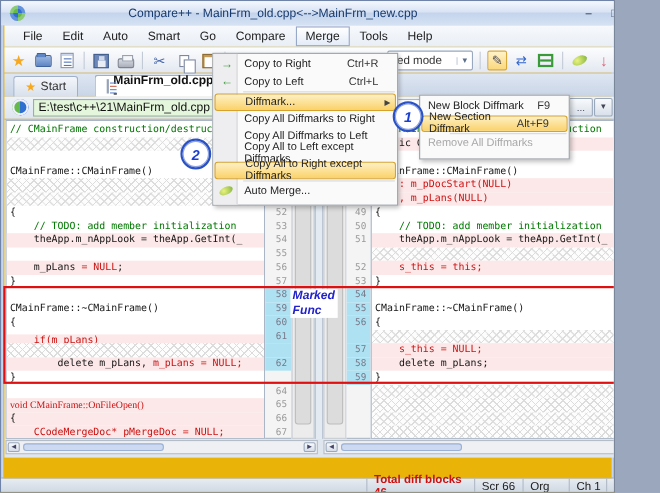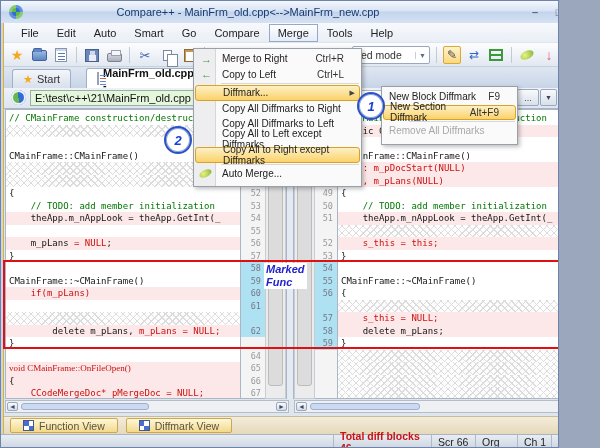--- a/index.html
+++ b/index.html
@@ -267,21 +267,21 @@
       <div class="crow bg-h" style="top: 64.5px;"></div>
       <div class="crow" style="top: 77px;"><span class="c-k">{</span></div>
       <div class="crow" style="top: 89.5px;"><span class="c-c">    // TODO: add member initialization</span></div>
       <div class="crow bg-p" style="top: 102px;"><span class="c-k">    theApp.m_nAppLook = theApp.GetInt(_</span></div>
       <div class="crow" style="top: 114.5px;"></div>
       <div class="crow bg-p" style="top: 127px;"><span class="c-k">    m_pLans </span><span class="c-r">= NULL</span><span class="c-k">;</span></div>
       <div class="crow" style="top: 139.5px;"><span class="c-k">}</span></div>
       <div class="crow" style="top: 152px;"></div>
       <div class="crow" style="top: 164.5px;"><span class="c-k">CMainFrame::~CMainFrame()</span></div>
       <div class="crow" style="top: 177px;"><span class="c-k">{</span></div>
-      <div class="crow bg-p" style="top: 177px;"><span class="c-r">    if(m_pLans)</span></div>
+      <div class="crow bg-p" style="top: 194px;"><span class="c-r">    if(m_pLans)</span></div>
       <div class="crow bg-h" style="top: 202px;"></div>
       <div class="crow bg-p" style="top: 214.5px;"><span class="c-k">        delete m_pLans, </span><span class="c-r">m_pLans = NULL;</span></div>
       <div class="crow" style="top: 227px;"><span class="c-k">}</span></div>
       <div class="crow" style="top: 239.5px;"></div>
       <div class="crow bg-p" style="top: 252px; font-family: Liberation Serif, serif;"><span class="c-r">void CMainFrame::OnFileOpen()</span></div>
       <div class="crow bg-p" style="top: 264.5px;"><span class="c-k">{</span></div>
       <div class="crow bg-p" style="top: 277px;"><span class="c-r">    CCodeMergeDoc* pMergeDoc = NULL;</span></div>
     </div>
   <div class="abs gut" style="left:240px;top:108px;width:24px;height:290px;" id="leftgut">
       <div class="grow" style="top: 2px;">49</div>
@@ -407,21 +407,21 @@
   <div class="abs redrect" style="left:2px;top:259px;width:577px;height:89px;"></div>
   <div class="abs marked" style="left:263px;top:262px;">
     <div>Marked</div>
     <div>Func</div>
   </div>
 
   <div class="abs popup" style="left:192px;top:47px;width:169px;height:139px;padding-top:2px;" id="mergemenu">
     <div class="pgut"></div>
   <div class="mi">
         <span class="ic ic-right">→</span>
-        <span>Merge to Right</span>
+        <span>Copy to Right</span>
         <span class="sc">Ctrl+R</span>
       </div>
       <div class="mi">
         <span class="ic ic-left">←</span>
         <span>Copy to Left</span>
         <span class="sc">Ctrl+L</span>
       </div>
       <div class="mi-sep"></div>
       <div class="mi hl">
         <span>Diffmark...</span>
@@ -461,40 +461,20 @@
       </div>
     </div>
 
   <div class="abs circ" style="left:356px;top:91px;width:28px;height:28px;">
     <span>1</span>
   </div>
   <div class="abs circ" style="left:163px;top:125px;width:28px;height:28px;">
     <span>2</span>
   </div>
 
-  <div class="abs bottombar">
-    <div class="btab">
-      <span class="gridic">
-          <i></i>
-          <i></i>
-          <i></i>
-          <i></i>
-        </span>
-      <span>Function View</span>
-    </div>
-    <div class="btab">
-      <span class="gridic">
-          <i></i>
-          <i></i>
-          <i></i>
-          <i></i>
-        </span>
-      <span>Diffmark View</span>
-    </div>
-  </div>
 
   <div class="abs statusbar">
     <div class="sseg sred" style="left:332px;width:98px;">Total diff blocks 46</div>
     <div class="sseg" style="left:430px;width:44px;">Scr 66</div>
     <div class="sseg" style="left:474px;width:42px;">Org</div>
     <div class="sseg" style="left:516px;width:34px;">Ch 1</div>
     <div class="sseg scap" style="left:550px;width:36px;">CAP</div>
     <div class="grip"></div>
   </div>
 

